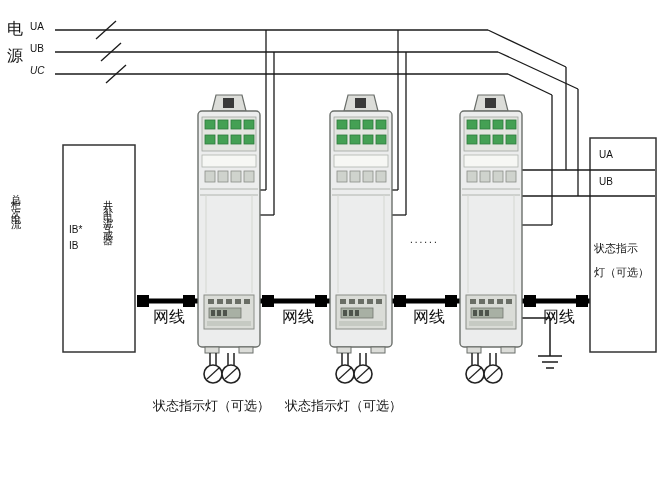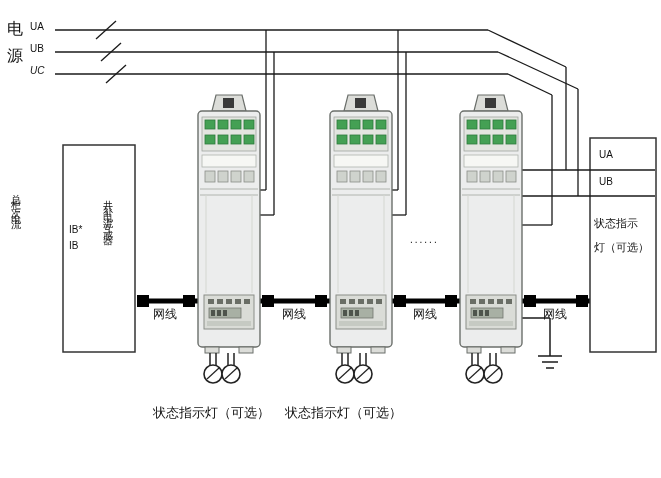--- a/index.html
+++ b/index.html
@@ -6,23 +6,23 @@
   html,body { background:#ffffff; }
   body { font-family:"Liberation Sans","DejaVu Sans",sans-serif; color:#111; }
   .canvas {
     position:relative; width:661px; height:478px;
     background:#ffffff; overflow:hidden;
   }
   .canvas svg { position:absolute; left:0; top:0; }
   .lbl { position:absolute; white-space:nowrap; color:#111; line-height:1.15; }
   .f16 { font-size:16px; }
   .f14 { font-size:10px; }
-  .f13 { font-size:13px;margin-top:7px; }
-  .f12 { font-size:12px;font-family:Liberation Serif, serif; }
-  .f11 { font-size:11px; }
+  .f13 { font-size:13px; }
+  .f12 { font-size:16px;font-family:Liberation Serif, serif; }
+  .f11 { font-size:11px;margin-top:25px; }
   .vert { writing-mode:vertical-rl; text-orientation:upright; }
   .ls5 { letter-spacing:5px; }
   .ls6 { letter-spacing:6px; }
 </style>
 </head>
 <body>
 
 <div class="canvas">
 
   <svg width="661" height="478" viewBox="0 0 661 478">

